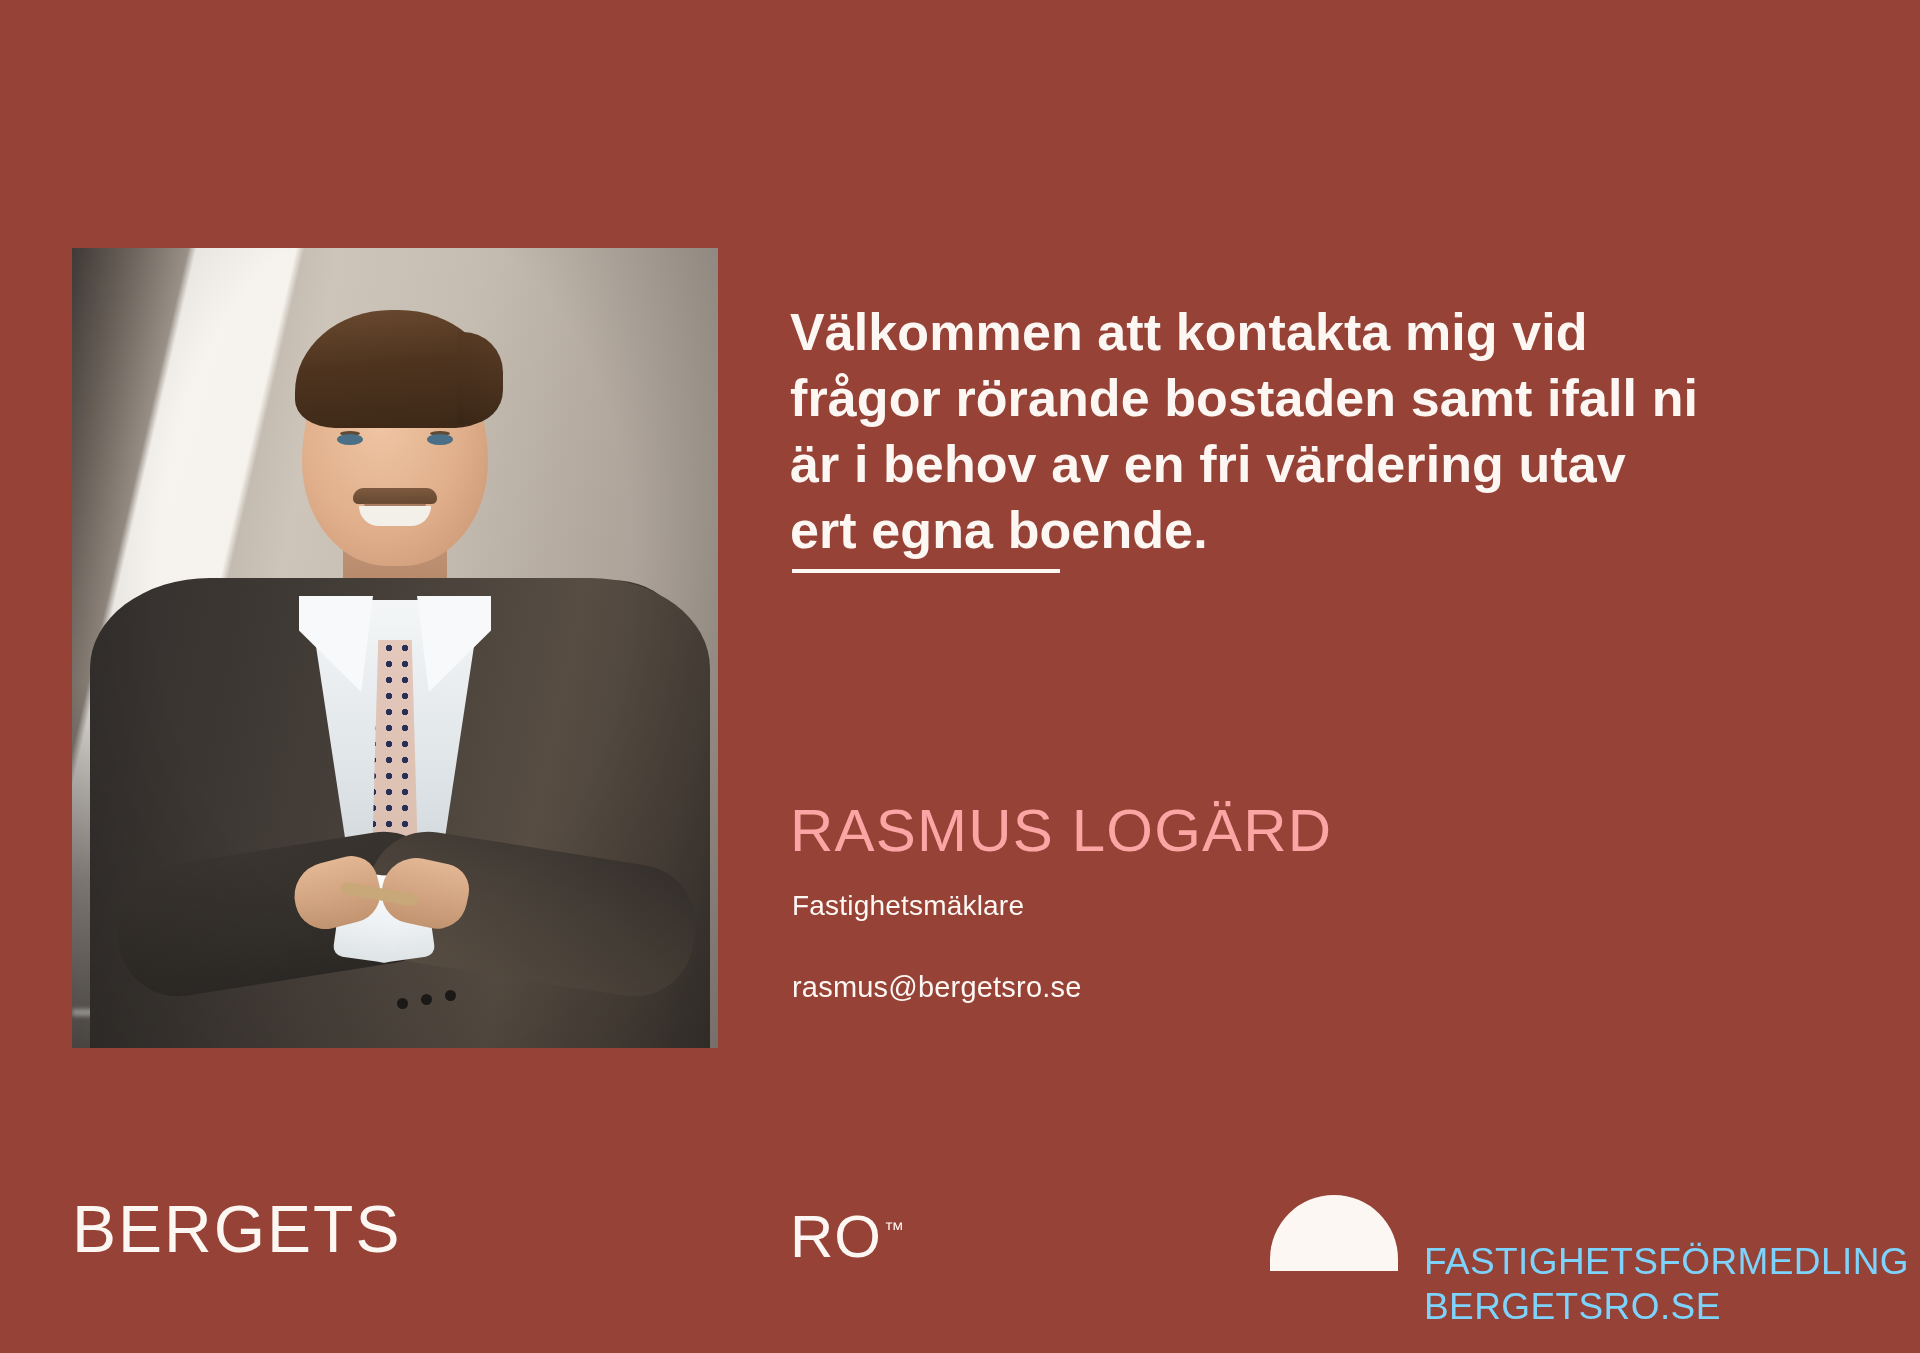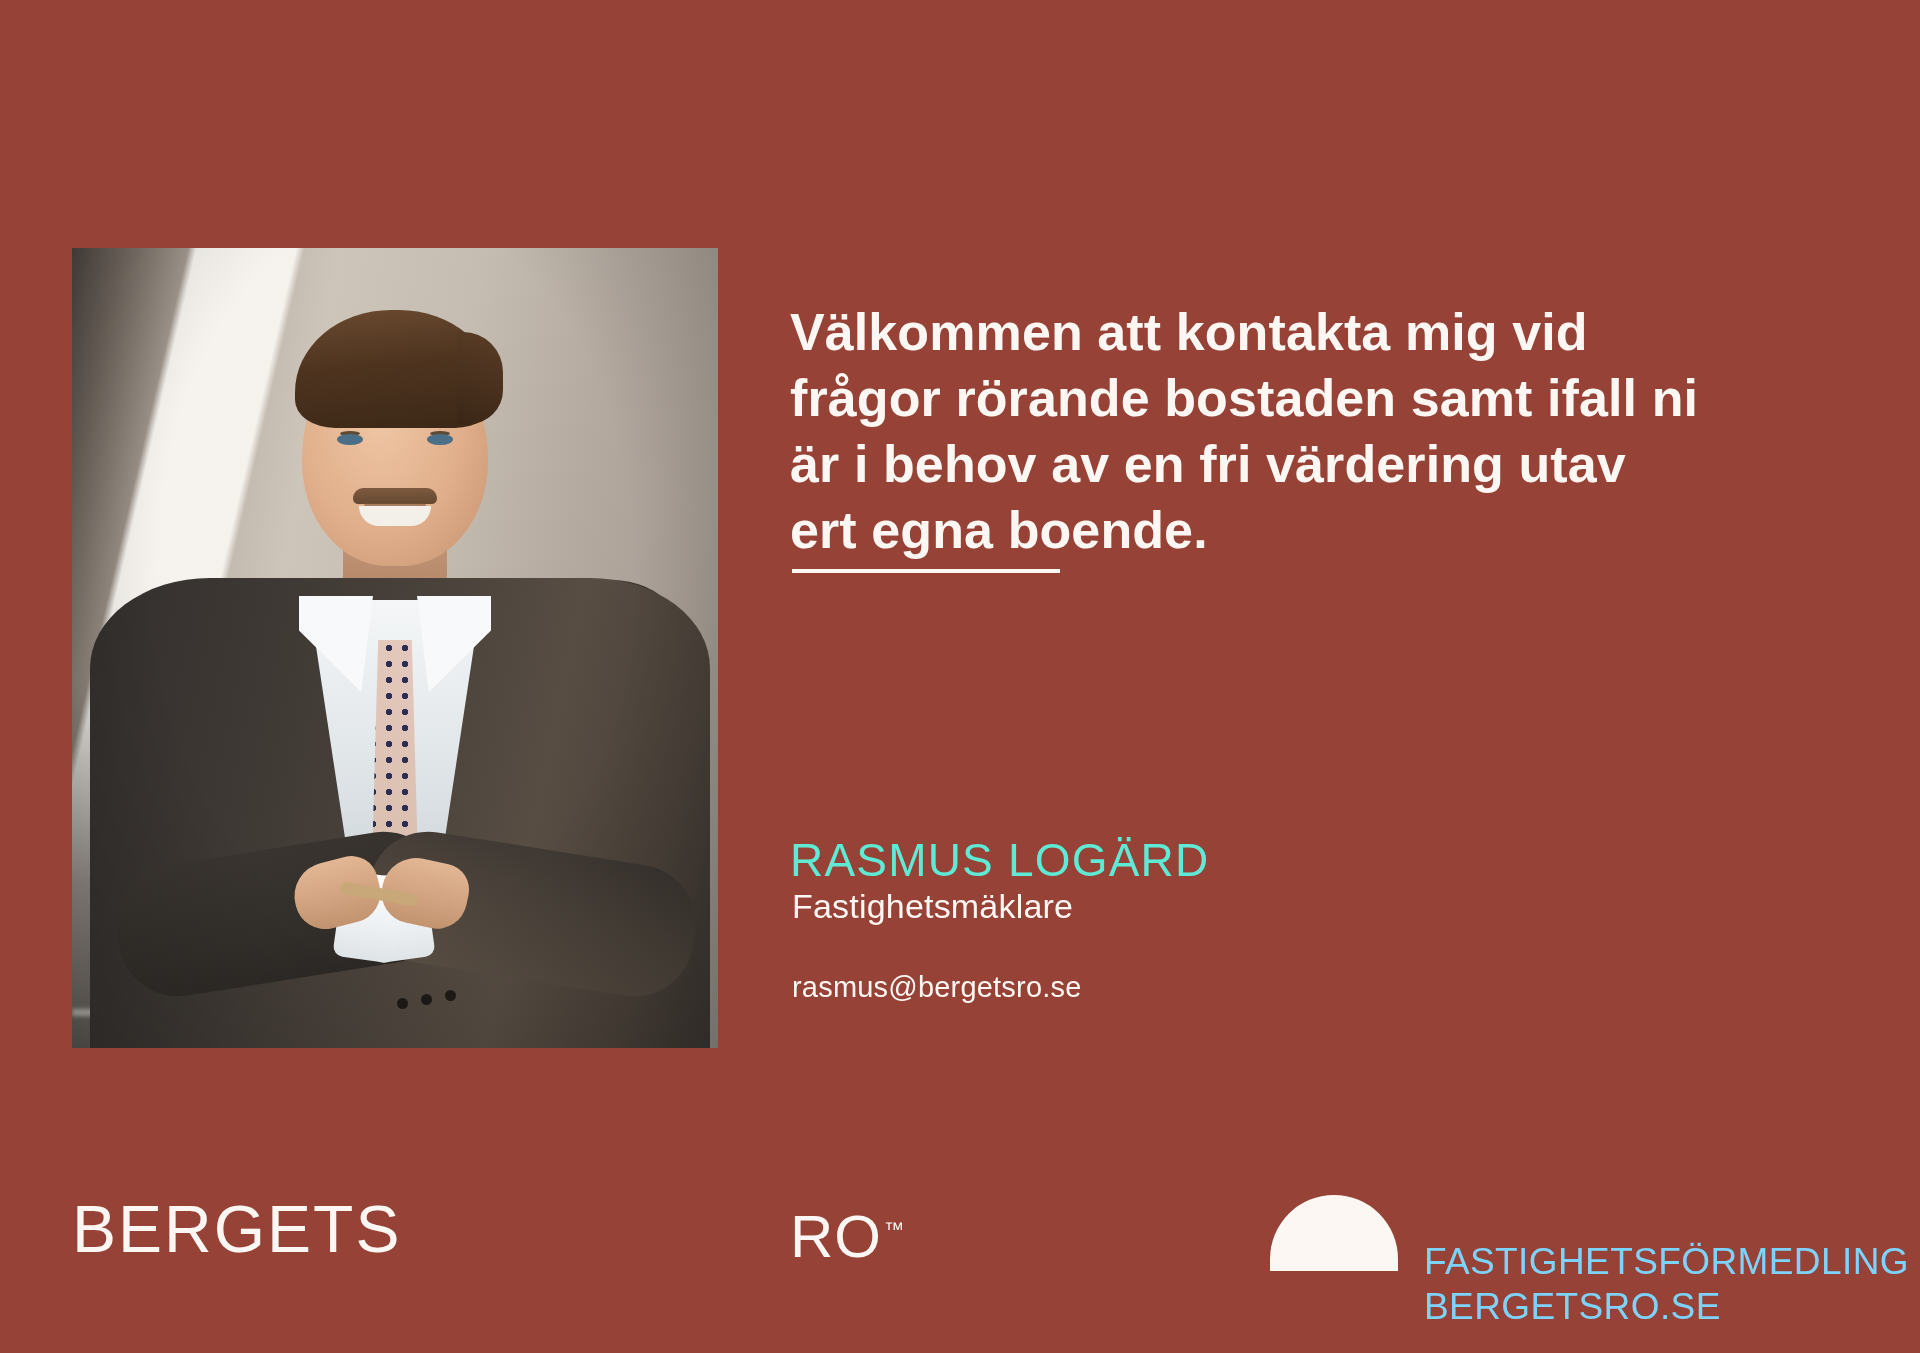--- a/index.html
+++ b/index.html
@@ -256,35 +256,35 @@
     position: absolute;
     top: 569px;
     left: 2px;
     width: 268px;
     height: 4px;
     background: #fdf7f4;
   }
 
   .name {
     position: absolute;
-    top: 824px;
+    top: 795px;
     left: 0;
-    color: #5eead4;
-    font-size: 46px;
+    color: #fca5a5;
+    font-size: 60px;
     font-weight: 400;
     letter-spacing: 1.2px;
     line-height: 72px;
     white-space: nowrap;
   }
   .role {
     position: absolute;
     top: 889px;
     left: 2px;
     color: #fdf7f4;
-    font-size: 34px;
+    font-size: 28px;
     font-weight: 400;
     line-height: 34px;
     letter-spacing: 0.2px;
   }
   .contact {
     position: absolute;
     top: 964px;
     left: 2px;
     color: #fdf7f4;
     font-size: 29px;

